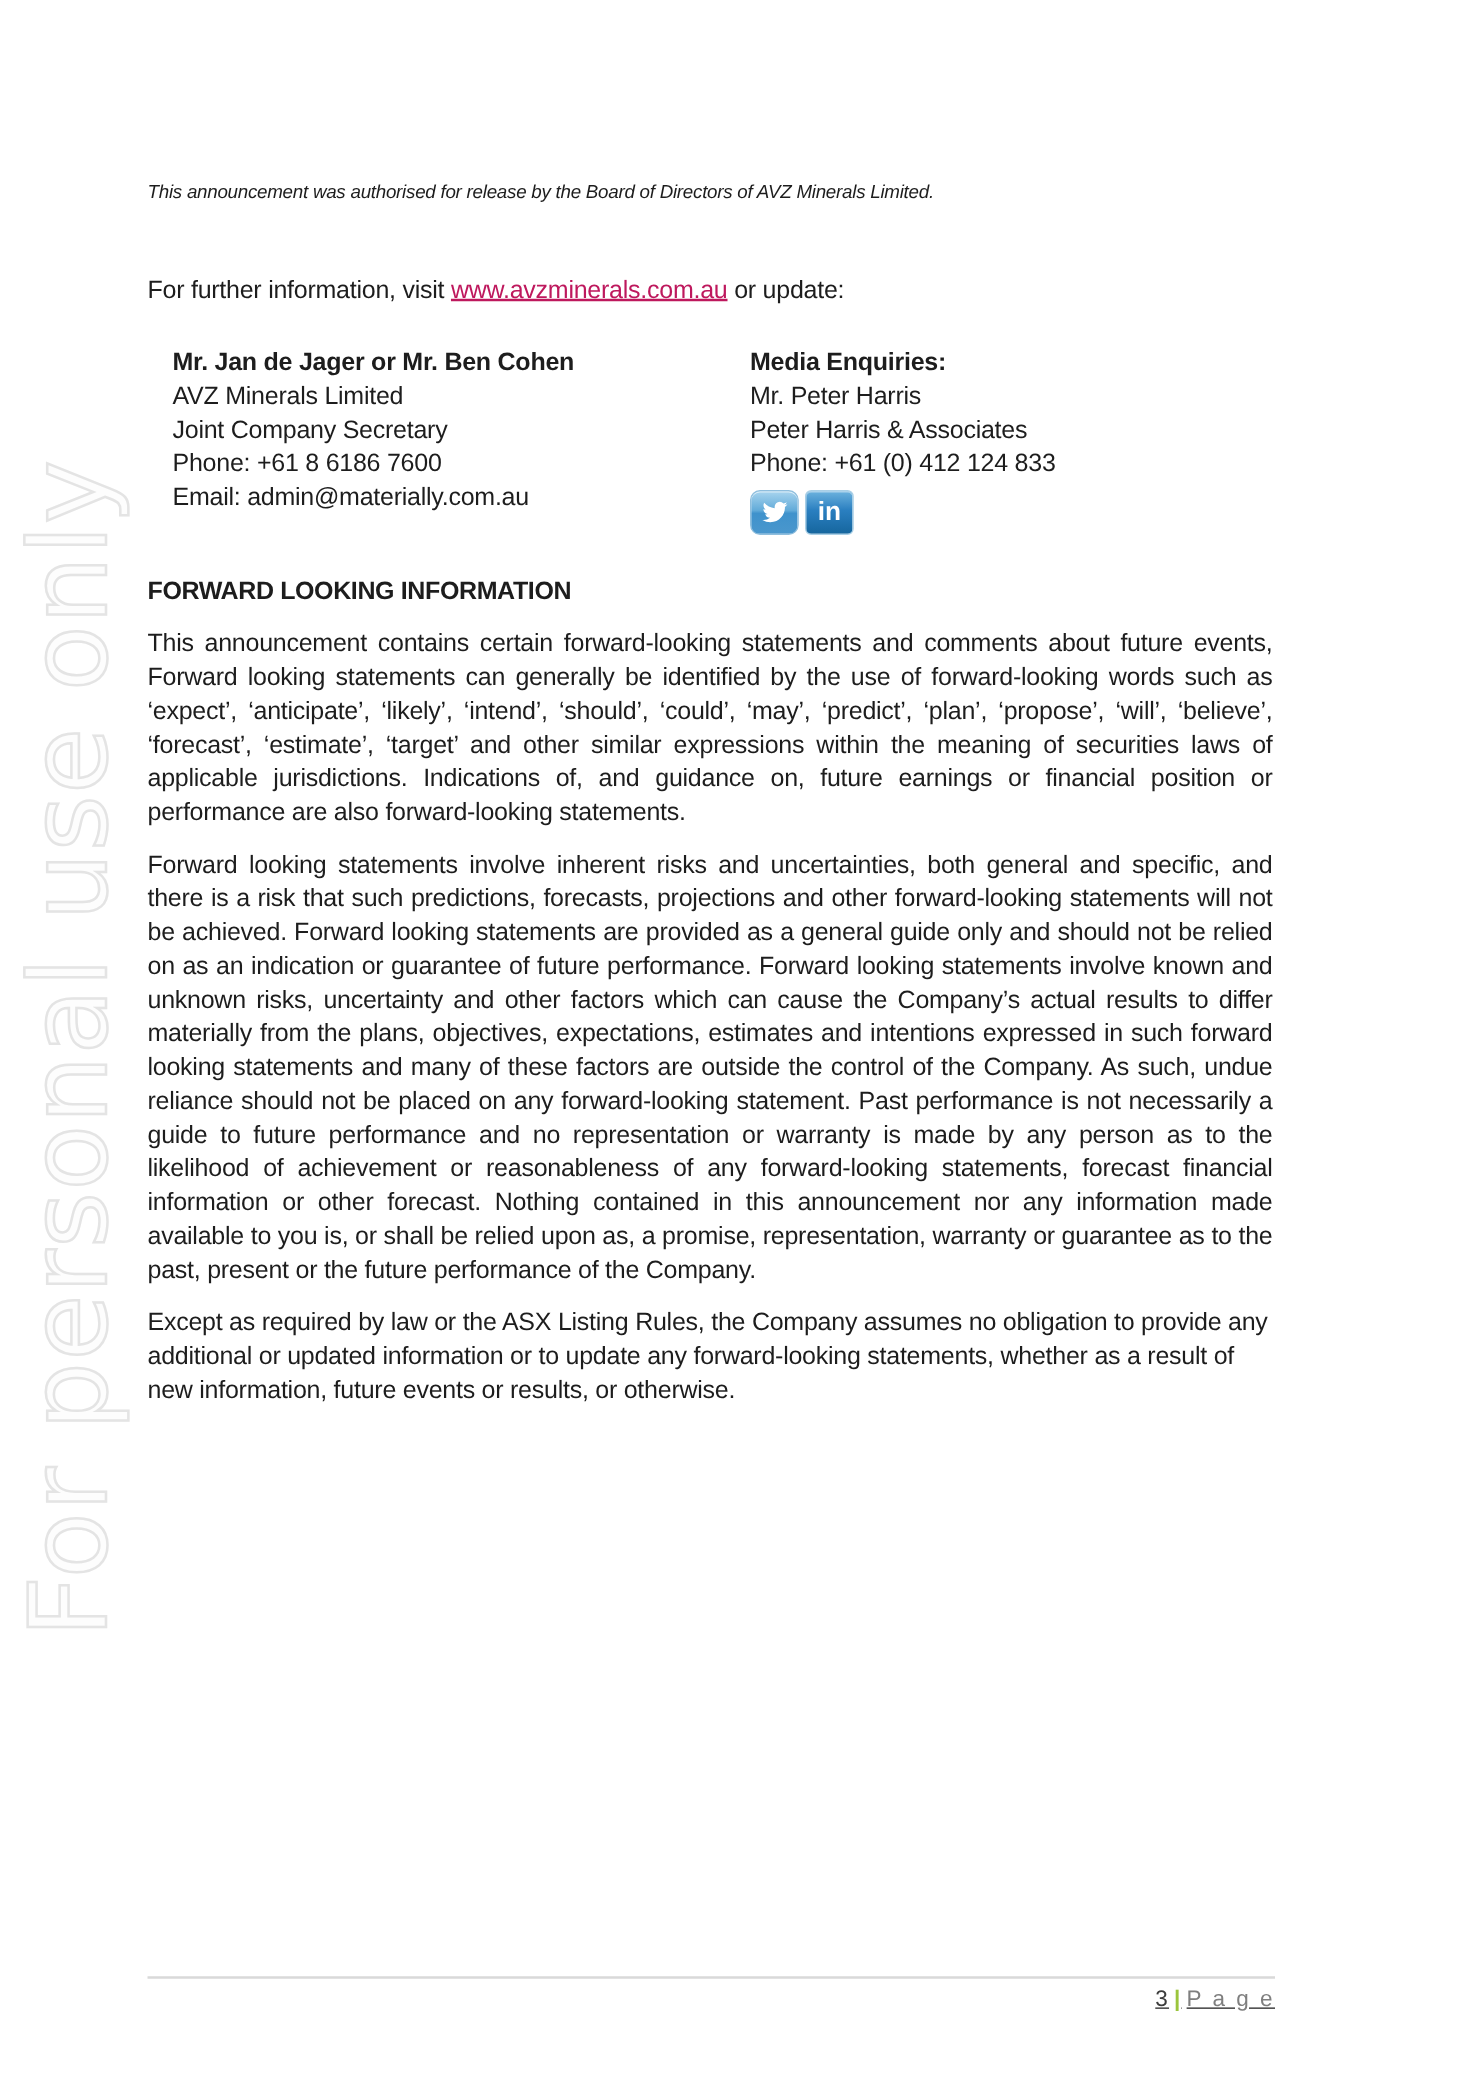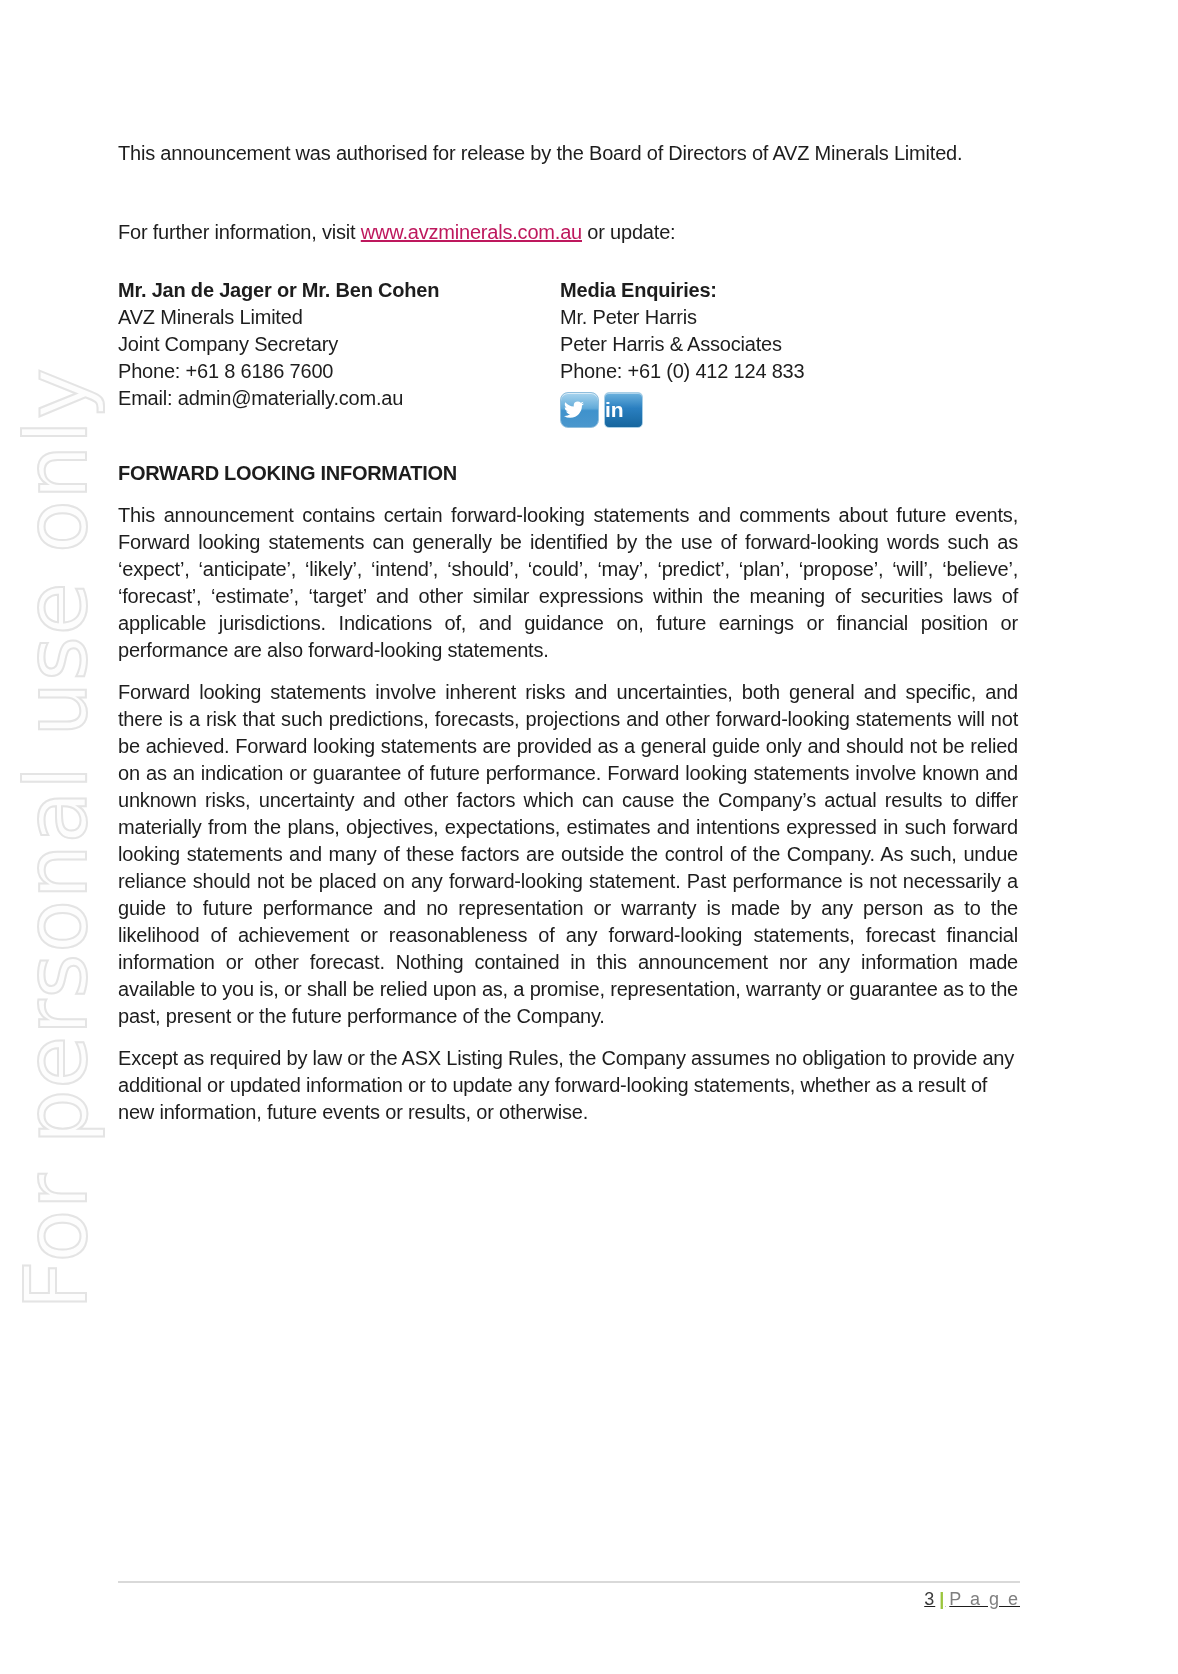--- a/index.html
+++ b/index.html
@@ -37,46 +37,48 @@
     left: 118px;
     top: 0;
     width: 900px;
     z-index: 1;
     font-size: 20px;
     line-height: 27px;
     letter-spacing: -0.2px;
   }
   .auth-note {
     margin: 140px 0 12px 0;
-    font-size: 20px;
+    font-style: italic;
+    font-size: 15px;
   }
   .further-info { margin: 52px 0 0 0; }
   .further-info a {
     color: #be185d;
     text-decoration: underline;
   }
   
   .contacts {
     display: flex;
     margin-top: 31px;
   }
-  .contact-col { line-height: 27px; }
+  .contact-col { line-height: 27px; margin-left: 20px; }
   .contact-col.primary { width: 442px; flex: 0 0 442px; }
   .contact-name { font-weight: bold; }
   .social-icons {
     margin-top: 7px;
     display: flex;
     gap: 5px;
     align-items: center;
   }
   .icon-btn {
     width: 39px;
     height: 36px;
     display: flex;
     align-items: center;
+    justify-content: center;
     cursor: pointer;
     box-sizing: border-box;
   }
   .icon-twitter {
     border-radius: 8px;
     background: linear-gradient(180deg, #a8d4ee 0%, #62abd9 45%, #3f92cc 52%, #4a97cd 100%);
     border: 1px solid #8fbedd;
     box-shadow: inset 0 1px 0 rgba(255,255,255,.6);
   }
   .icon-linkedin {

